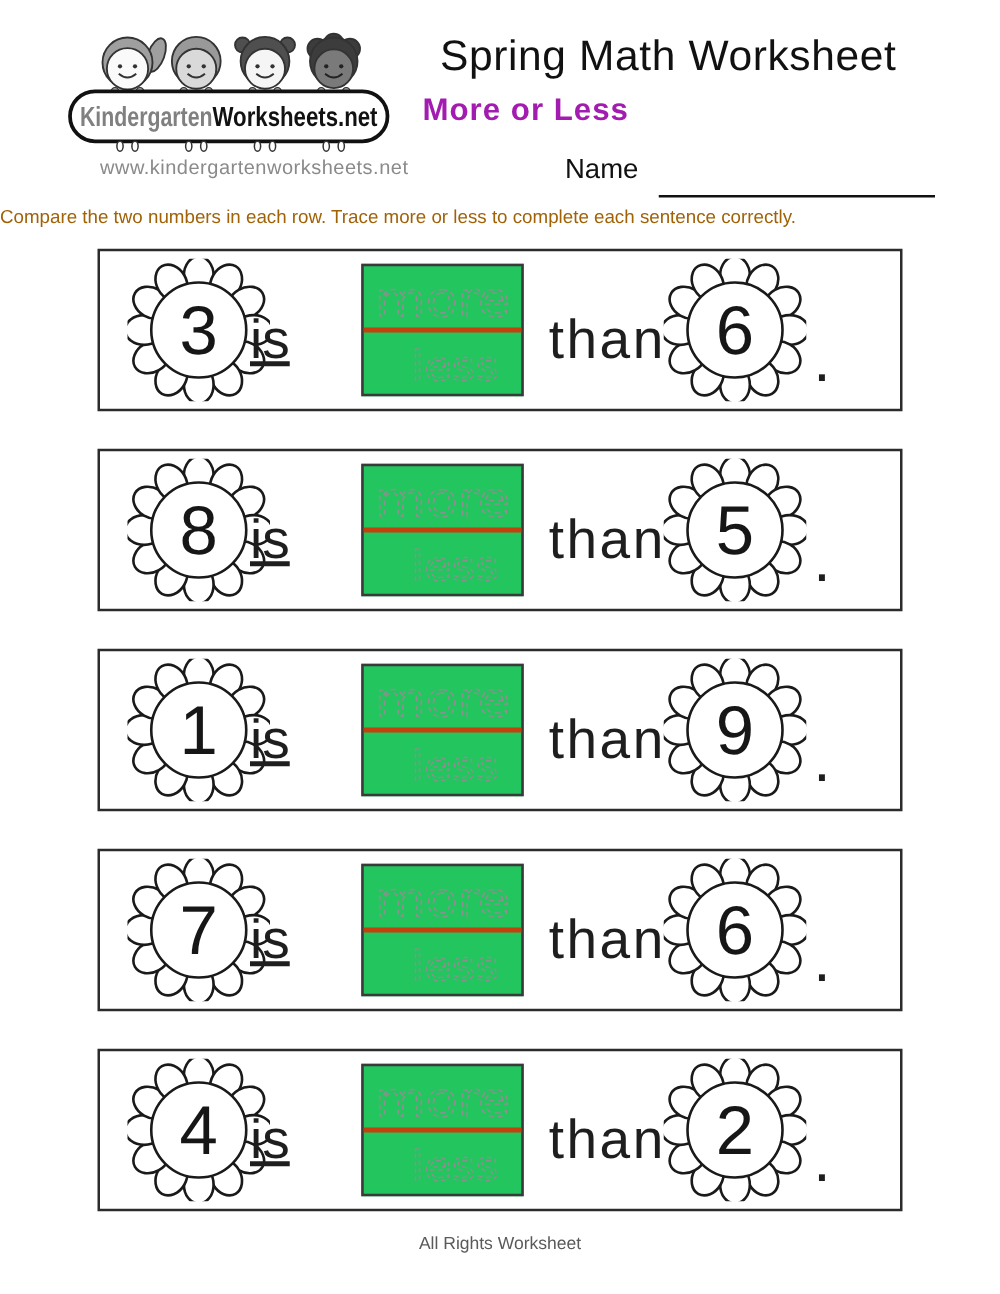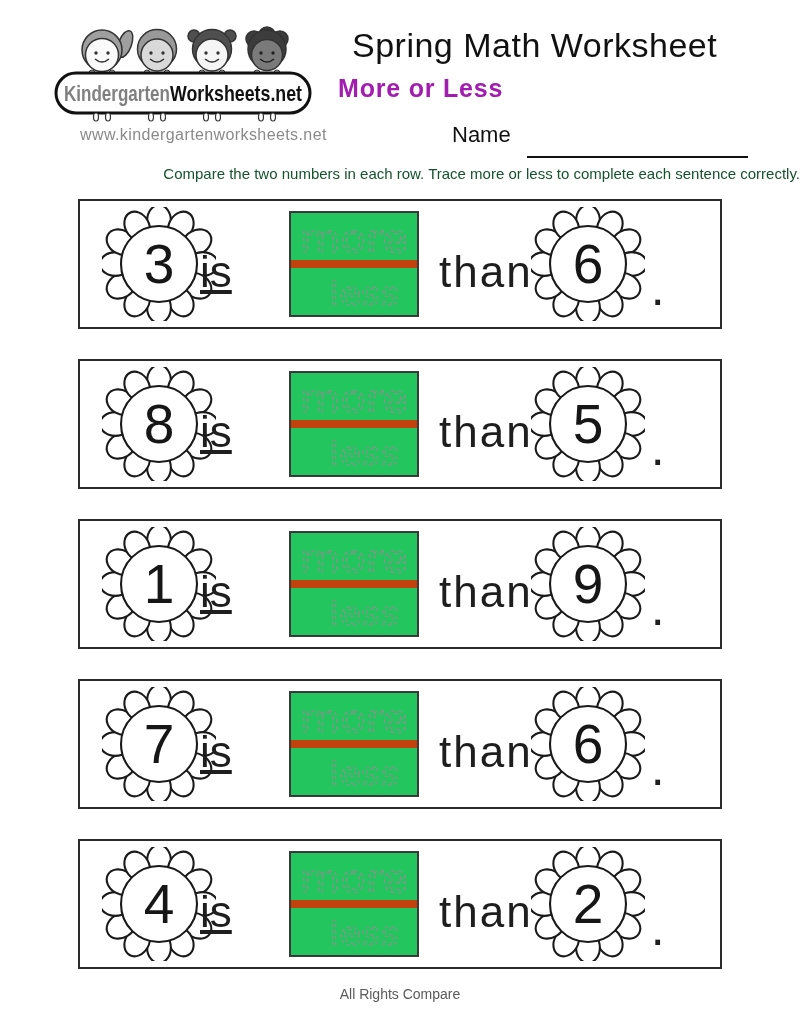--- a/index.html
+++ b/index.html
@@ -7,34 +7,34 @@
         font-family:"Liberation Sans",sans-serif;color:#1a1a1a;overflow:hidden;}
 
   
   .logo-svg{position:absolute;left:52px;top:14px;}
   .logo-url{position:absolute;left:80px;top:126px;font-size:16px;color:#8a8a8a;letter-spacing:.4px;}
   .title{position:absolute;left:352px;top:26px;font-size:34px;letter-spacing:.5px;color:#111;}
   .subtitle{position:absolute;left:338px;top:74px;font-size:25px;font-weight:bold;letter-spacing:.8px;color:#a21caf;}
   .name-label{position:absolute;left:452px;top:122px;font-size:22px;color:#111;}
   .name-line{position:absolute;left:527px;top:156px;width:221px;border-top:2.5px solid #111;}
 
-  .instructions{position:absolute;top:165px;left:0;width:100%;text-align:right;
-                font-size:15px;color:#14532d;}
+  .instructions{position:absolute;top:165px;left:0;width:100%;text-align:left;
+                font-size:15px;color:#a16207;}
 
   
   .rows{position:absolute;top:199px;left:78px;width:644px;}
   .row{box-sizing:border-box;display:flex;align-items:center;height:130px;
        border:2px solid #2b2b2b;margin-bottom:30px;padding-left:22px;background:#fff;}
   .flower{flex:none;margin-top:0;}
   .word{font-size:44px;color:#1e1e1e;white-space:nowrap;}
   .word-is{margin-left:-16px;width:34px;text-align:left;transform:translateY(8px);text-decoration:underline;}
   .ml-box{flex:none;box-sizing:border-box;width:130px;height:106px;margin-left:55px;
           border:2px solid #3a3a3a;display:flex;flex-direction:column;background:#22c55e;}
   .ml-cell{flex:1;display:flex;align-items:center;justify-content:center;overflow:hidden;}
-  .ml-bottom{border-top:8px solid #c2410c;padding-left:20px;}
+  .ml-bottom{border-top:4px solid #c2410c;padding-left:20px;}
   .word-than{margin-left:20px;letter-spacing:2px;transform:translateY(8px);}
   .flower-right{margin-left:-2px;}
   .word-period{margin-left:6px;font-size:50px;transform:translateY(24px);}
 
   
   .footer{position:absolute;top:986px;left:0;width:100%;text-align:center;
           color:#5a5a5a;font-size:14px;line-height:17px;}
 
   .hidden-defs{position:absolute;width:0;height:0;overflow:hidden;}
 </style>
@@ -270,16 +270,16 @@
       <svg class="flower flower-right" width="114" height="114" viewBox="0 0 120 120">
         <use href="#flower-base"></use>
         <text x="60" y="80" text-anchor="middle" font-size="58" fill="#161616" font-family="Liberation Sans, sans-serif">2</text>
       </svg>
       <div class="word word-period">.</div>
     </div>
 
   </div>
 
   <div class="footer">
-    <div>All Rights Compare</div>
+    <div>All Rights Worksheet</div>
   </div>
 
 </div>
 
 </body></html>

